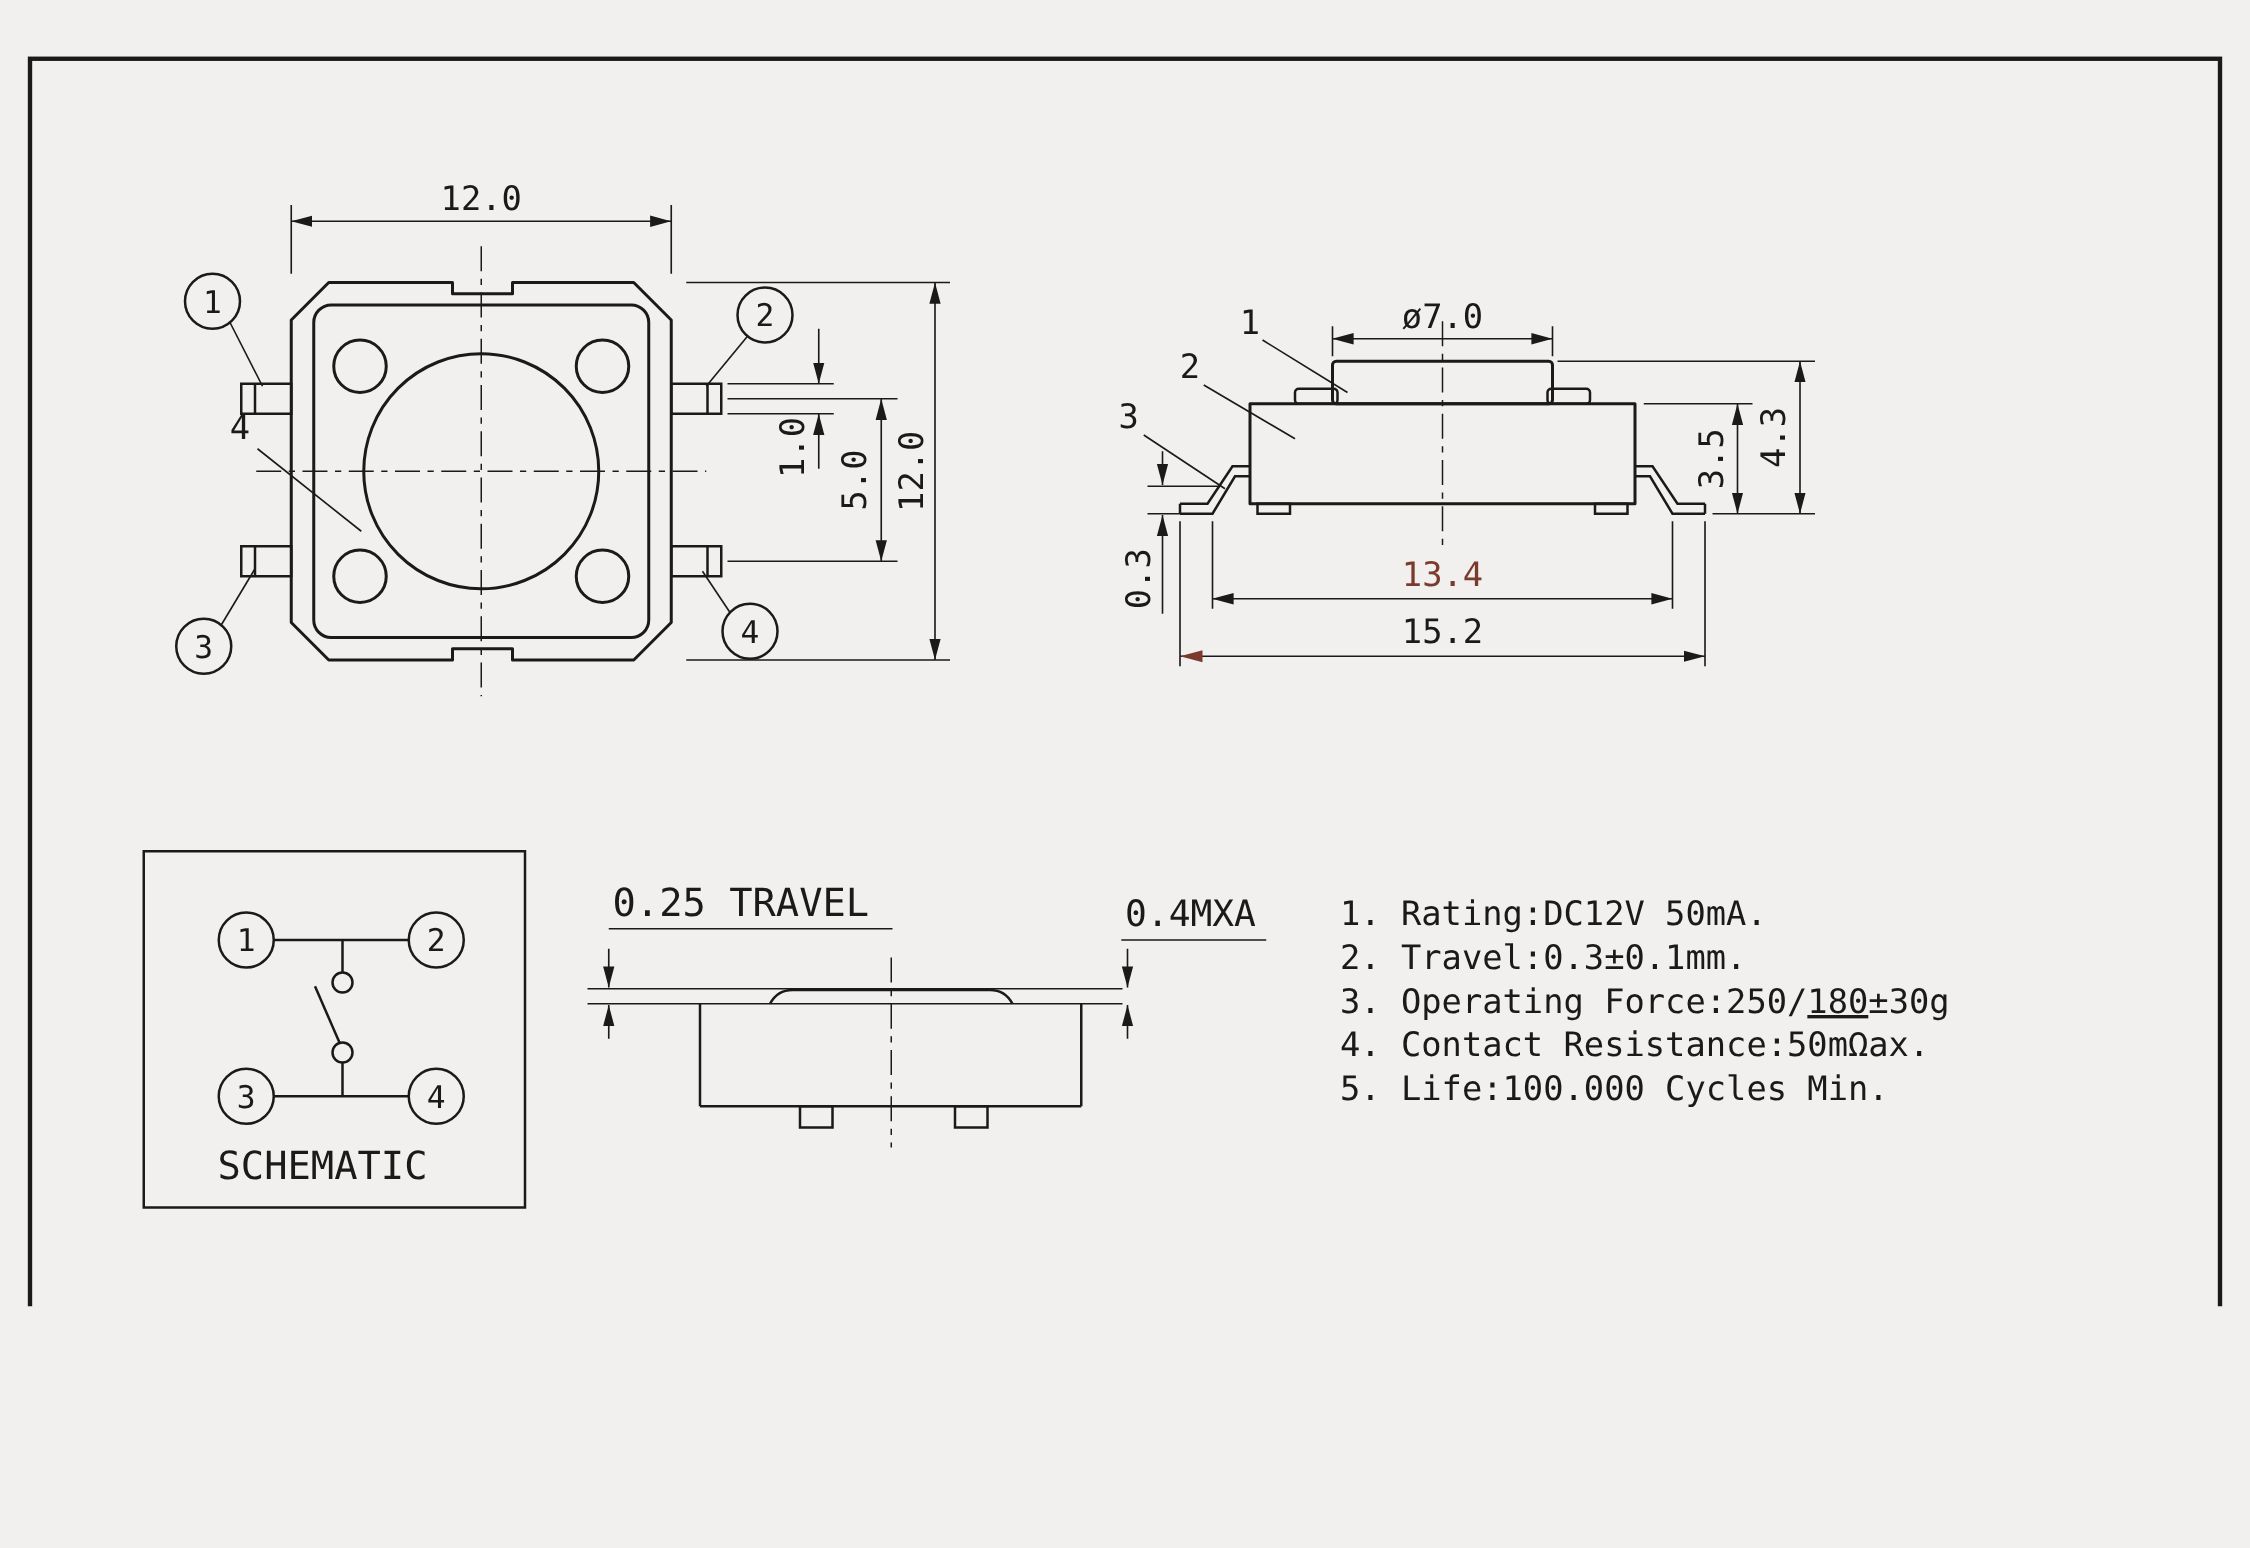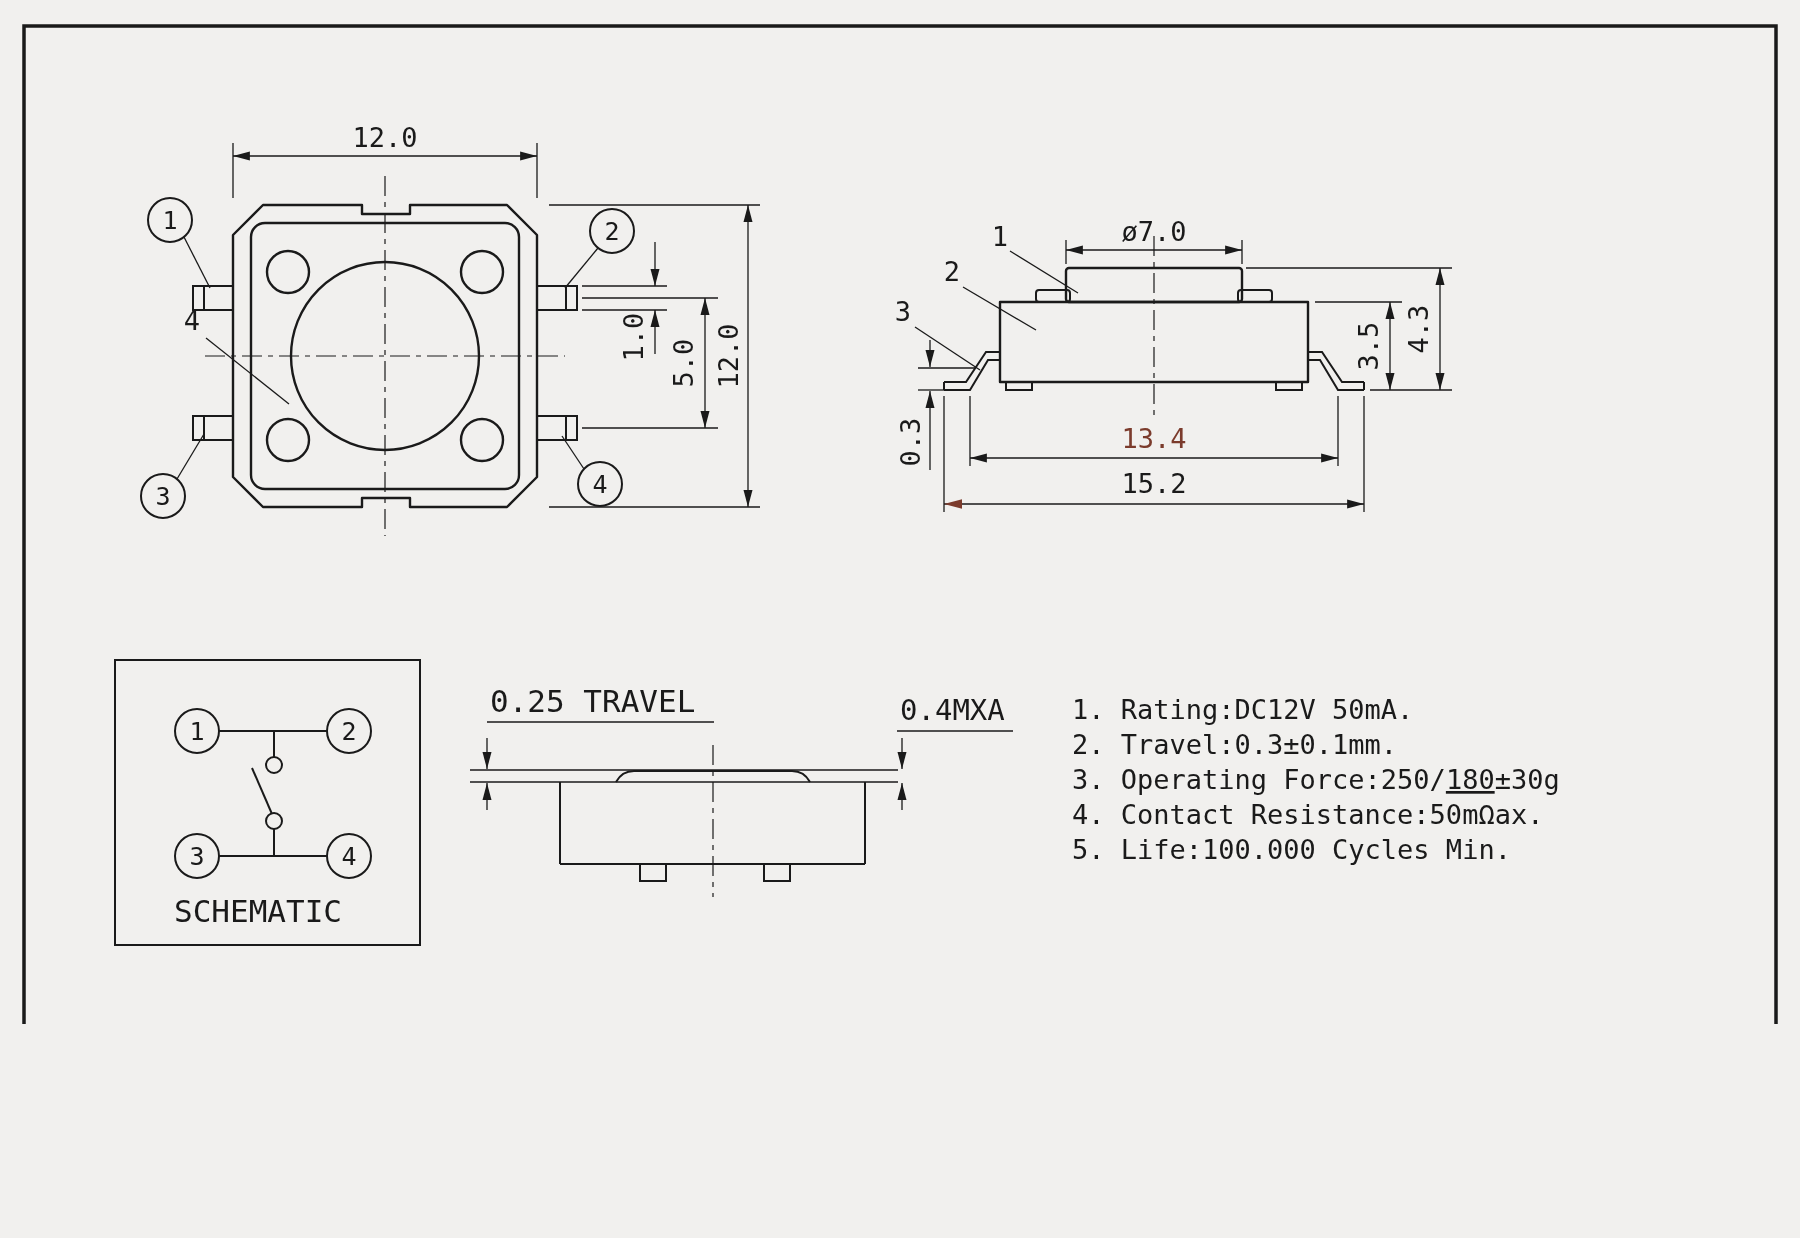--- a/index.html
+++ b/index.html
@@ -1,16 +1,16 @@
 <!DOCTYPE html>
 <html><head>
 <meta charset="utf-8">
 <style>
   html,body{margin:0;padding:0;background:#f1f0ee;}
-  .stage{width:1800px;height:1024px;position:relative;background:#f1f0ee;}
+  .stage{width:1800px;height:1024px;position:relative;background:#f1f0ee;margin-top:21px;}
   svg{display:block;}
   .ln{stroke:#1a1a1a;fill:none;stroke-width:2.4;stroke-linecap:round;stroke-linejoin:round;}
   .ln2{stroke:#1a1a1a;fill:none;stroke-width:2;}
   .thin{stroke:#1a1a1a;fill:none;stroke-width:1.3;}
   .cl{stroke:#1a1a1a;fill:none;stroke-width:1.2;stroke-dasharray:20 6 5 6;}
   .txt{font-family:"DejaVu Sans Mono","Liberation Mono",monospace;fill:#1a1a1a;}
   .t25{font-size:25px;}
   .t27{font-size:27px;}
   .t29{font-size:29px;}
   .t31{font-size:31px;}

